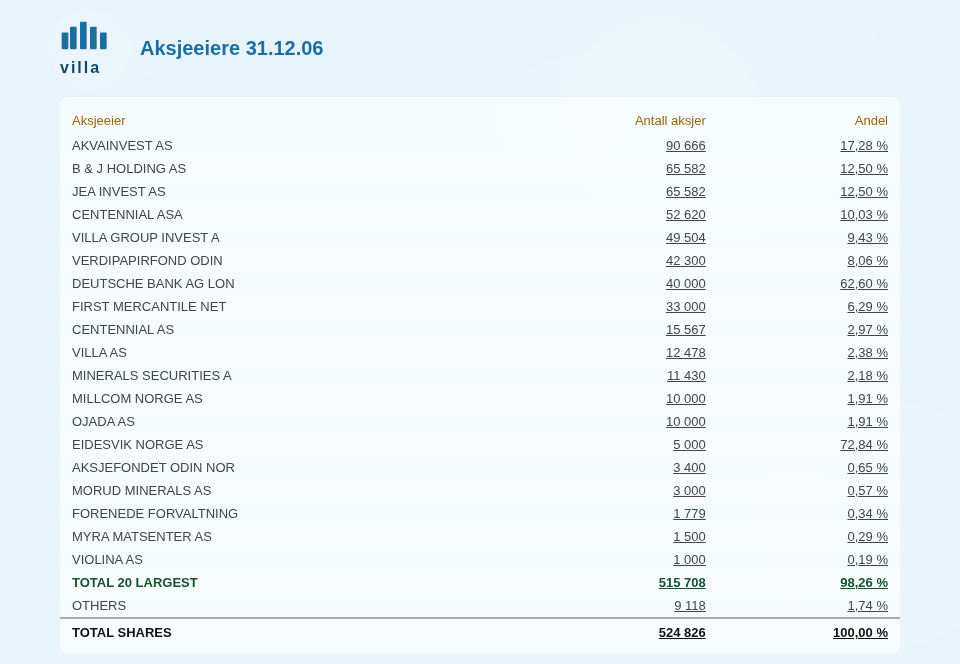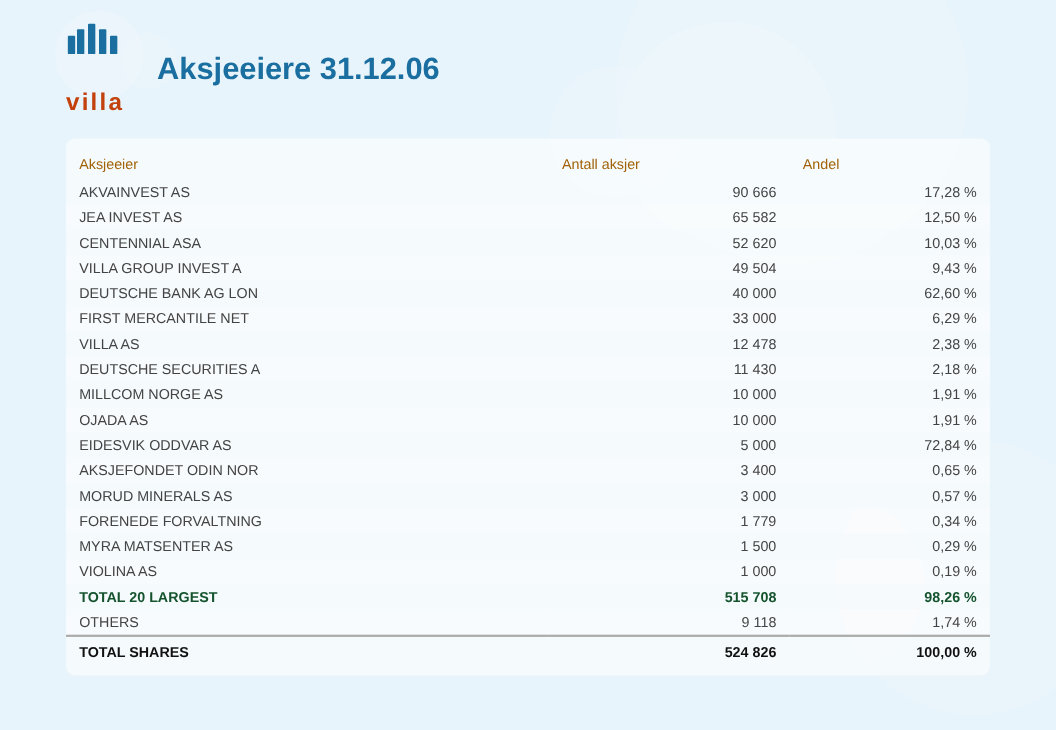--- a/index.html
+++ b/index.html
@@ -41,29 +41,28 @@
     .logo {
       margin-right: 20px;
     }
 
     .logo-icon {
       width: 50px;
       height: 35px;
     }
 
     .logo-text {
-      font-size: 22px;
-      font-weight: bold;
-      color: #c2410c;
+      font-size: 16px;
+      font-weight: bold;
+      color: #0c4a6e;
       letter-spacing: 2px;
-      margin-top: 20px;
     }
 
     .page-title {
-      font-size: 28px;
+      font-size: 20px;
       font-weight: bold;
       color: #1a6fa0;
       margin-left: 10px;
     }
 
     .table-wrapper {
       background: rgba(255,255,255,0.55);
       border-radius: 8px;
       padding: 10px 0;
       position: relative;
@@ -77,30 +76,32 @@
 
     thead tr th {
       color: #a16207;
       font-weight: normal;
       padding: 6px 12px;
       text-align: left;
     }
 
     thead tr th:nth-child(2),
     thead tr th:nth-child(3) {
+      text-align: right;
     }
 
     tbody tr td {
       padding: 4px 12px;
       color: #444;
     }
 
     tbody tr td:nth-child(2),
     tbody tr td:nth-child(3) {
       text-align: right;
+      text-decoration: underline;
     }
 
     tbody tr:nth-child(even) {
       background: rgba(255,255,255,0.3);
     }
 
     .row-bold td {
       font-weight: bold;
       color: #14532d;
     }
@@ -153,66 +154,81 @@
           <th>Andel</th>
         </tr>
       </thead>
       <tbody id="table-body">
       <tr>
             <td>AKVAINVEST AS</td>
             <td>90 666</td>
             <td>17,28 %</td>
           </tr>
           <tr>
+            <td>B &amp; J HOLDING AS</td>
+            <td>65 582</td>
+            <td>12,50 %</td>
+          </tr>
+          <tr>
             <td>JEA INVEST AS</td>
             <td>65 582</td>
             <td>12,50 %</td>
           </tr>
           <tr>
             <td>CENTENNIAL ASA</td>
             <td>52 620</td>
             <td>10,03 %</td>
           </tr>
           <tr>
             <td>VILLA GROUP INVEST A</td>
             <td>49 504</td>
             <td>9,43 %</td>
           </tr>
           <tr>
+            <td>VERDIPAPIRFOND ODIN</td>
+            <td>42 300</td>
+            <td>8,06 %</td>
+          </tr>
+          <tr>
             <td>DEUTSCHE BANK AG LON</td>
             <td>40 000</td>
             <td>62,60 %</td>
           </tr>
           <tr>
             <td>FIRST MERCANTILE NET</td>
             <td>33 000</td>
             <td>6,29 %</td>
           </tr>
           <tr>
+            <td>CENTENNIAL AS</td>
+            <td>15 567</td>
+            <td>2,97 %</td>
+          </tr>
+          <tr>
             <td>VILLA AS</td>
             <td>12 478</td>
             <td>2,38 %</td>
           </tr>
           <tr>
-            <td>DEUTSCHE SECURITIES A</td>
+            <td>MINERALS SECURITIES A</td>
             <td>11 430</td>
             <td>2,18 %</td>
           </tr>
           <tr>
             <td>MILLCOM NORGE AS</td>
             <td>10 000</td>
             <td>1,91 %</td>
           </tr>
           <tr>
             <td>OJADA AS</td>
             <td>10 000</td>
             <td>1,91 %</td>
           </tr>
           <tr>
-            <td>EIDESVIK ODDVAR AS</td>
+            <td>EIDESVIK NORGE AS</td>
             <td>5 000</td>
             <td>72,84 %</td>
           </tr>
           <tr>
             <td>AKSJEFONDET ODIN NOR</td>
             <td>3 400</td>
             <td>0,65 %</td>
           </tr>
           <tr>
             <td>MORUD MINERALS AS</td>

